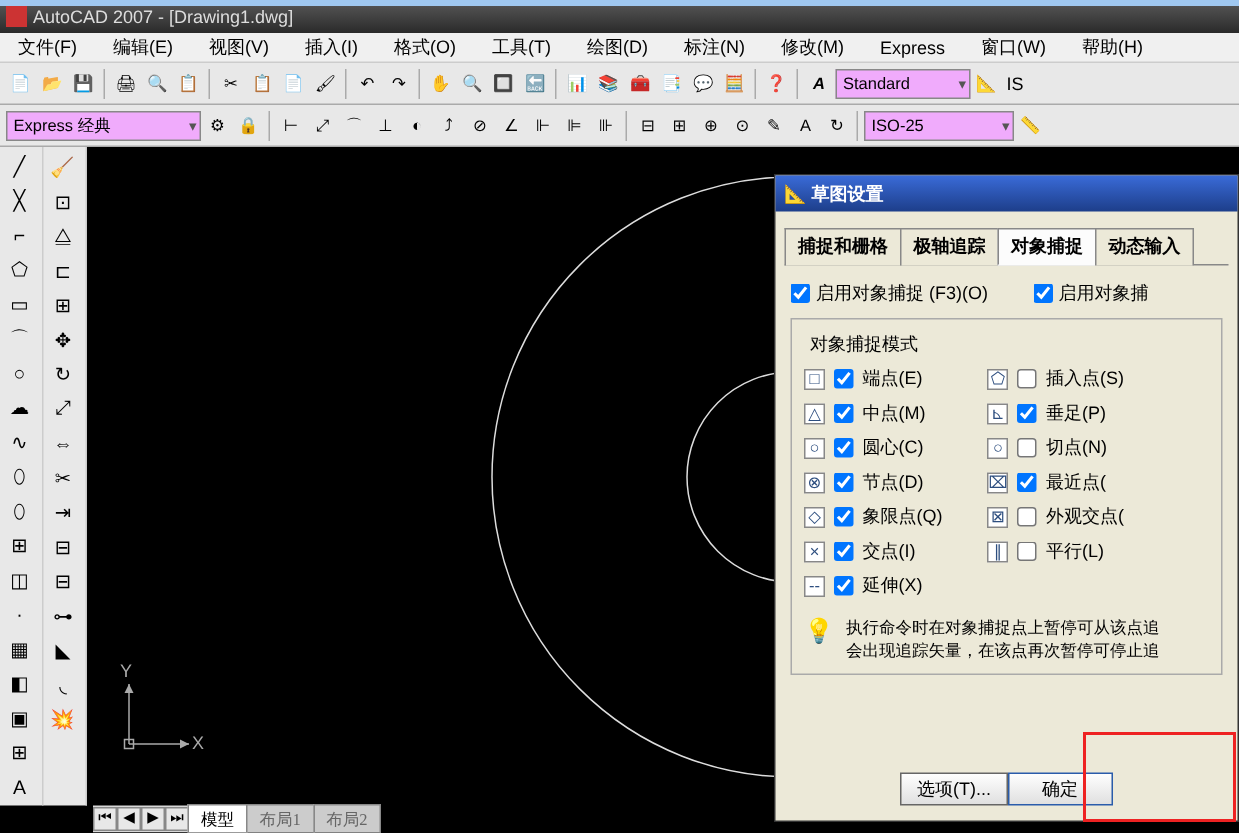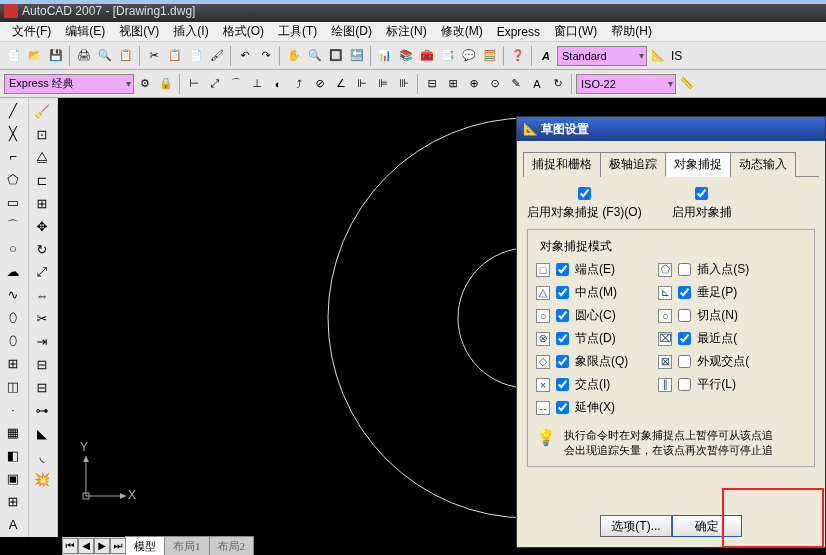--- a/index.html
+++ b/index.html
@@ -1,19 +1,19 @@
 <!DOCTYPE html>
 <html><head>
 <meta charset="utf-8">
 <style>
 * { box-sizing: border-box; margin: 0; padding: 0; }
 body { font-family: "SimSun", "Microsoft YaHei", sans-serif; font-size: 12px; background: #000; width: 826px; height: 555px; overflow: hidden; position: relative; }
 .titlebar { height: 22px; background: linear-gradient(#5a5a5a, #2a2a2a); color: #ddd; display: flex; align-items: center; padding: 0 4px; }
 .titlebar .icon { width: 14px; height: 14px; background: #c33; margin-right: 4px; }
-.menubar { height: 20px; background: #f0f0f0; display: flex; align-items: center; padding: 0 6px; gap: 2px; border-bottom: 1px solid #ccc; }
+.menubar { height: 20px; background: #f0f0f0; display: flex; align-items: center; padding: 0 6px; gap: 12px; border-bottom: 1px solid #ccc; }
 .menubar span { padding: 2px 6px; cursor: default; color: #000; }
 .toolbar { height: 28px; background: #e8e8e8; border-bottom: 1px solid #aaa; display: flex; align-items: center; padding: 0 4px; gap: 1px; overflow: hidden; }
 .tb-btn { width: 20px; height: 20px; border: 1px solid transparent; display: inline-flex; align-items: center; justify-content: center; font-size: 11px; }
 .tb-sep { width: 2px; height: 20px; border-left: 1px solid #aaa; margin: 0 2px; }
 .combo { height: 20px; border: 1px solid #888; background: #f0abfc; padding: 0 14px 0 4px; font-size: 11px; display: inline-flex; align-items: center; min-width: 90px; position: relative; }
 .combo::after { content: "▾"; position: absolute; right: 2px; font-size: 10px; color: #555; }
 .workspace { position: absolute; top: 98px; left: 0; right: 0; bottom: 18px; display: flex; }
 .left-tools { width: 58px; background: #e8e8e8; display: flex; }
 .left-col { width: 29px; display: flex; flex-direction: column; gap: 1px; padding: 2px 2px; border-right: 1px solid #ccc; }
 .left-col .tb-btn { width: 22px; height: 22px; font-size: 13px; }
@@ -21,24 +21,24 @@
 .ucs { position: absolute; left: 18px; bottom: 28px; }
 .ucs .arrow { position: absolute; color: #aaa; font-size: 12px; }
 .tabs { position: absolute; left: 62px; bottom: 0; height: 18px; display: flex; align-items: center; background: #d8d8d8; font-size: 11px; }
 .tabs .nav { width: 16px; height: 16px; border: 1px solid #888; background: #e8e8e8; text-align: center; line-height: 14px; font-size: 10px; }
 .tabs .tab { padding: 2px 8px; border: 1px solid #888; background: #fff; margin-left: -1px; }
 .tabs .tab.inactive { background: #ccc; color: #666; font-family: Liberation Serif, serif; }
 .dlg { position: absolute; left: 516px; top: 116px; width: 310px; height: 432px; background: #ece9d8; border: 1px solid #333; box-shadow: 2px 2px 6px rgba(0,0,0,.4); }
 .dlg-title { height: 24px; background: linear-gradient(#3a6bd8, #1d3e8a); color: #fff; display: flex; align-items: center; padding: 0 6px; font-weight: bold; }
 .dlg-title .icon { width: 14px; height: 14px; margin-right: 4px; }
 .dlg-tabs { display: flex; margin: 10px 6px 0; border-bottom: 1px solid #888; font-size: 12px; }
-.dlg-tabs .tab { padding: 3px 8px; border: 1px solid #888; border-bottom: none; background: #ece9d8; margin-right: -1px; position: relative; top: 1px; }
+.dlg-tabs .tab { padding: 3px 8px; border: 1px solid #888; border-bottom: none; background: #ece9d8; margin-right: -1px; position: relative; top: 1px; font-weight: bold; }
 .dlg-tabs .tab.active { background: #fcfcfc; border-bottom: 1px solid #fcfcfc; }
 .dlg-body { padding: 8px 10px; }
-.chk { display: flex; align-items: center; gap: 4px; margin: 2px 0; flex-direction: column; }
+.chk { display: flex; align-items: center; gap: 4px; margin: 2px 0; }
 .chk input { width: 13px; height: 13px; }
 .fieldset { border: 1px solid #aaa; padding: 20px 8px 8px; margin-top: 6px; }
 .fieldset .legend { font-size: 12px; position: relative; top: -12px; background: #ece9d8; padding: 0 4px; display: inline-block; }
 .snap-grid { display: flex; gap: 30px; margin-top: -6px; }
 .snap-col { display: flex; flex-direction: column; gap: 6px; }
 .snap-item { display: flex; align-items: center; gap: 6px; }
 .snap-sym { width: 14px; height: 14px; display: inline-flex; align-items: center; justify-content: center; font-size: 11px; color: #2d4e7f; border: 1px solid #888; background: #fff; }
 .hint { display: flex; gap: 8px; margin-top: 12px; font-size: 11px; }
 .bulb { font-size: 16px; }
 .dlg-btns { position: absolute; bottom: 10px; left: 0; right: 0; display: flex; justify-content: center; padding: 0 10px; }
@@ -126,21 +126,21 @@
   <span class="tb-btn">⊪</span>
   <span class="tb-sep"></span>
   <span class="tb-btn">⊟</span>
   <span class="tb-btn">⊞</span>
   <span class="tb-btn">⊕</span>
   <span class="tb-btn">⊙</span>
   <span class="tb-btn">✎</span>
   <span class="tb-btn">A</span>
   <span class="tb-btn">↻</span>
   <span class="tb-sep"></span>
-  <span class="combo" style="min-width:100px">ISO-22</span>
+  <span class="combo" style="min-width:100px">ISO-25</span>
   <span class="tb-btn">📏</span>
 </div>
 
 <div class="workspace">
   <div class="left-tools">
     <div class="left-col">
       <span class="tb-btn">╱</span>
       <span class="tb-btn">╳</span>
       <span class="tb-btn">⌐</span>
       <span class="tb-btn">⬠</span>

